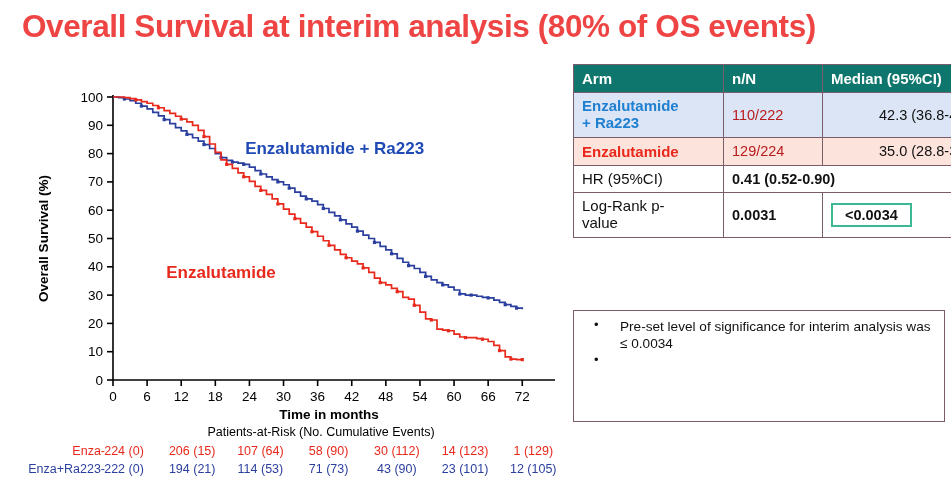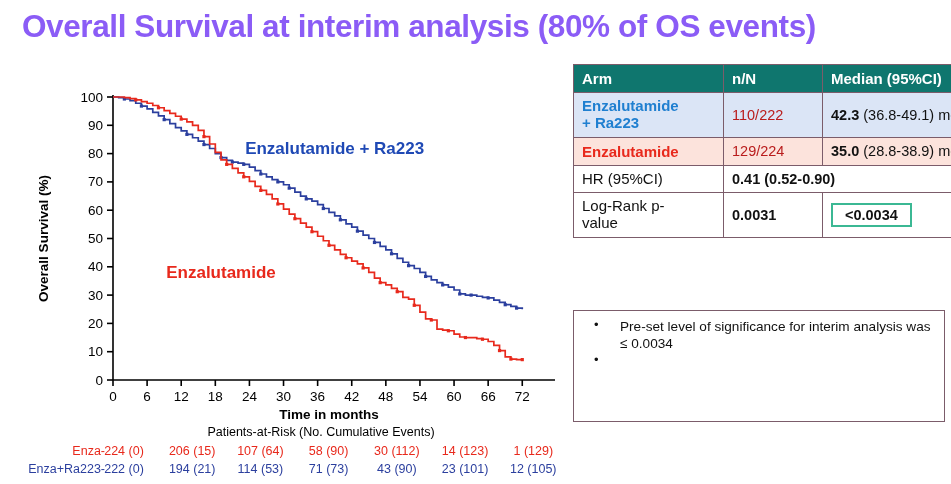--- a/index.html
+++ b/index.html
@@ -16,21 +16,21 @@
   }
 
   
   #slide-title {
     position: absolute;
     left: 22px;
     top: 8px;
     width: 920px;
     font-size: 31.5px;
     font-weight: bold;
-    color: #8b5cf6;
+    color: #ef4444;
     letter-spacing: -0.4px;
     white-space: nowrap;
   }
 
   
   #chart-panel {
     position: absolute;
     left: 0px;
     top: 58px;
     width: 560px;
@@ -64,21 +64,21 @@
     font-size: 15px;
     padding-top: 7px;
     padding-bottom: 7px;
   }
   .row-combo { background: #dbe5f6; }
   .row-mono  { background: #fce3dc; }
   .arm-combo { color: #1f7fd0; font-weight: bold; font-size: 15px; line-height: 1.12; }
   .arm-mono  { color: #e8291c; font-weight: bold; font-size: 15px; }
   .nn   { color: #b91c1c; font-size: 14.5px; }
   .med  { color: #111; font-size: 14.5px; white-space: nowrap; }
-  .med b { font-weight: bold; }
+  .med b { font-weight: normal; margin-left: 48px; }
   .row-plain { background: #ffffff; }
   .lbl  { color: #111; font-size: 15px; line-height: 1.12; }
   .val  { color: #111; font-size: 14.5px; font-weight: bold; }
   .val .light { font-weight: bold; }
   .boxed-cell { text-align: center; }
   .green-box {
     display: inline-block;
     border: 2px solid #3bb894;
     padding: 2px 12px;
     font-weight: bold;

